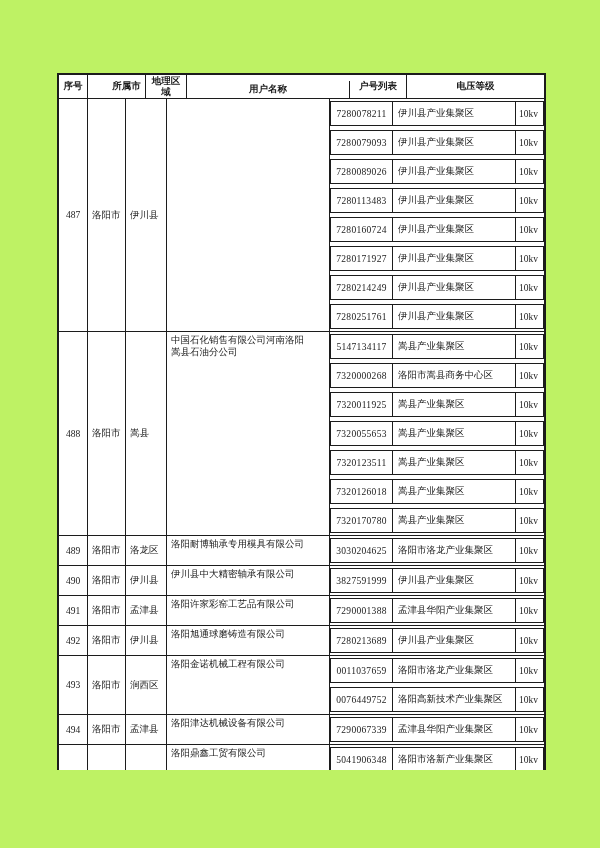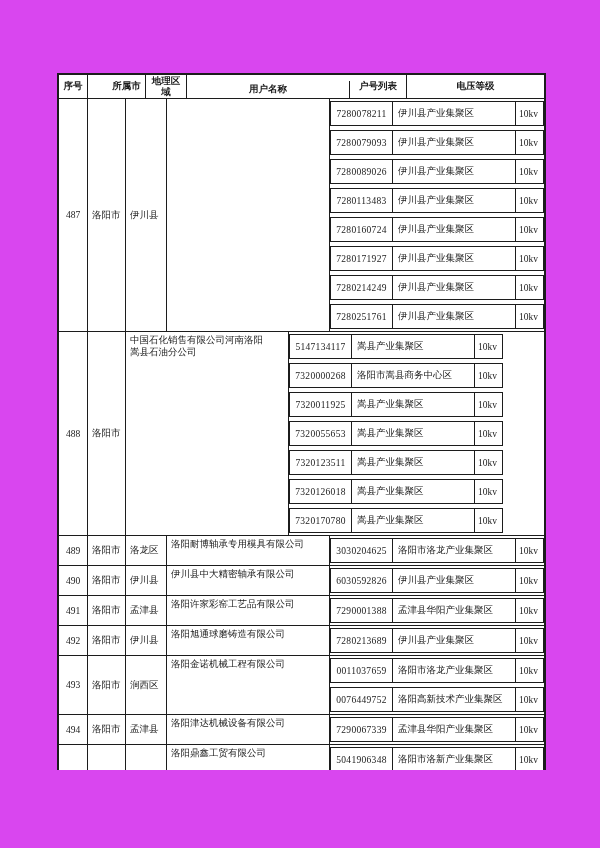--- a/index.html
+++ b/index.html
@@ -1,19 +1,19 @@
 <!DOCTYPE html>
 <html><head>
 <meta charset="utf-8">
 <style>
   html,body { margin:0; padding:0; background:#ffffff; }
   .page {
     position:relative;
     width:600px; height:848px;
-    background:#d946ef;
+    background:#bef264;
     overflow:hidden;
     font-family:"Liberation Serif","DejaVu Serif",serif;
     color:#1a1a1a;
   }
   .table-clip {
     position:absolute; left:57px; top:73px;
     width:489px; height:697px;
     overflow:hidden;
   }
   .tbl {
@@ -162,20 +162,21 @@
                   <div class="s1">7280251761</div>
                   <div class="s2">伊川县产业集聚区</div>
                   <div class="s3">10kv</div>
                 </div>
               </div>
             </div>
           </div>
           <div class="row">
             <div class="cell c1">488</div>
             <div class="cell c2">洛阳市</div>
+            <div class="cell c3">嵩县</div>
             <div class="cell c4">中国石化销售有限公司河南洛阳嵩县石油分公司</div>
             <div class="subs">
               <div class="sub">
                 <div class="subbox">
                   <div class="s1">5147134117</div>
                   <div class="s2">嵩县产业集聚区</div>
                   <div class="s3">10kv</div>
                 </div>
               </div>
               <div class="sub">
@@ -238,21 +239,21 @@
             </div>
           </div>
           <div class="row">
             <div class="cell c1">490</div>
             <div class="cell c2">洛阳市</div>
             <div class="cell c3">伊川县</div>
             <div class="cell c4">伊川县中大精密轴承有限公司</div>
             <div class="subs">
               <div class="sub">
                 <div class="subbox">
-                  <div class="s1">6030592826</div>
+                  <div class="s1">3827591999</div>
                   <div class="s2">伊川县产业集聚区</div>
                   <div class="s3">10kv</div>
                 </div>
               </div>
             </div>
           </div>
           <div class="row">
             <div class="cell c1">491</div>
             <div class="cell c2">洛阳市</div>
             <div class="cell c3">孟津县</div>

